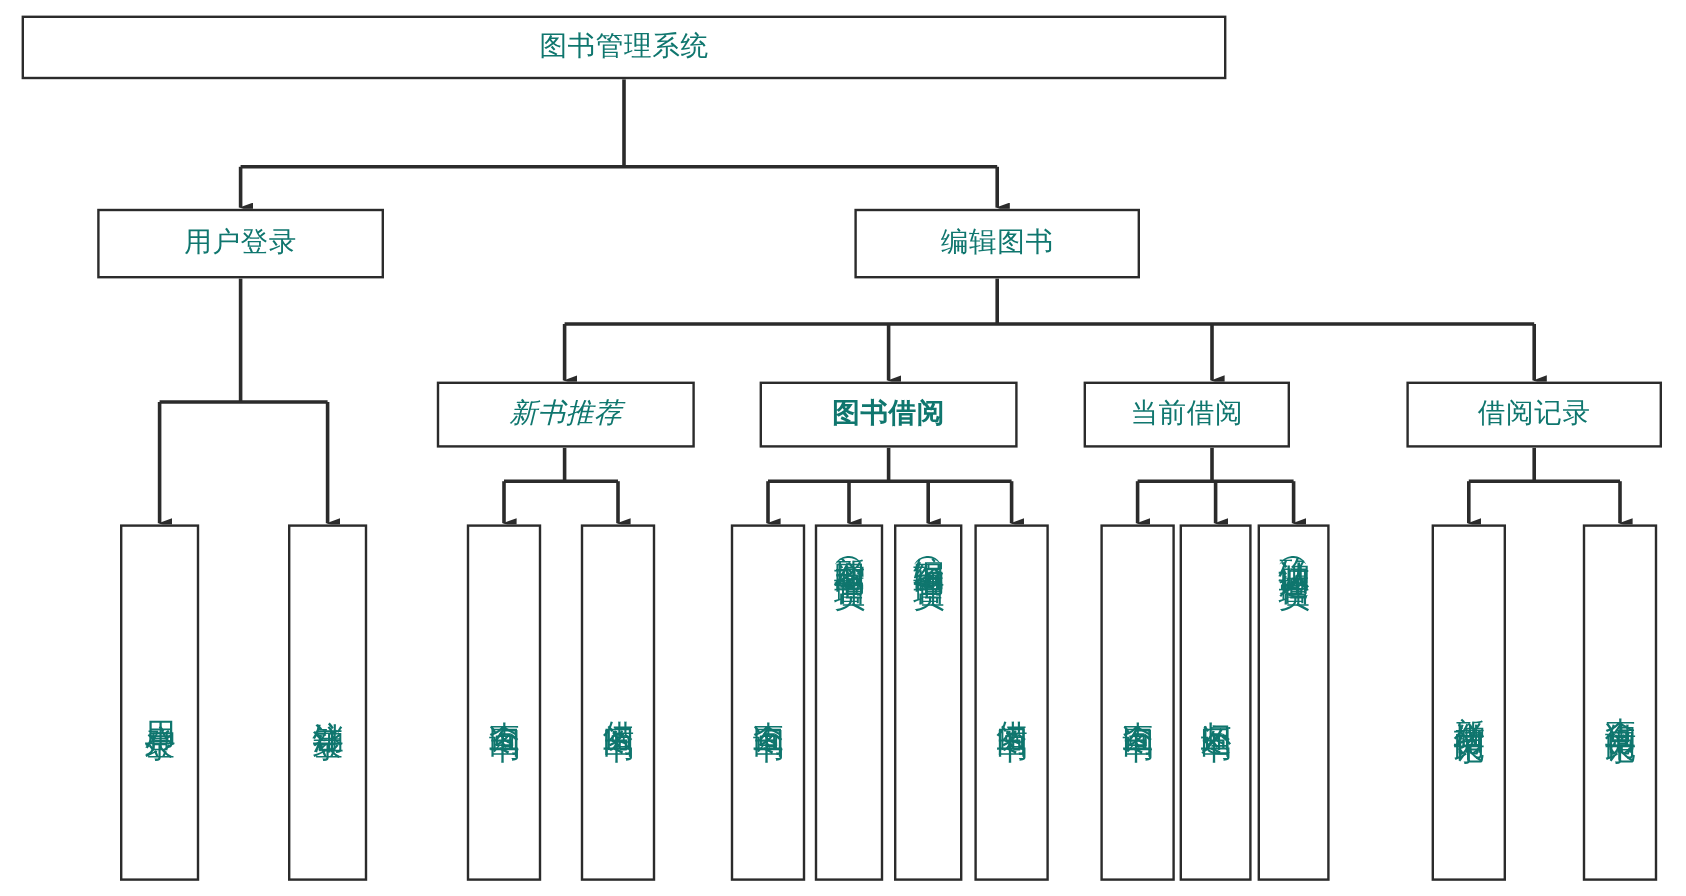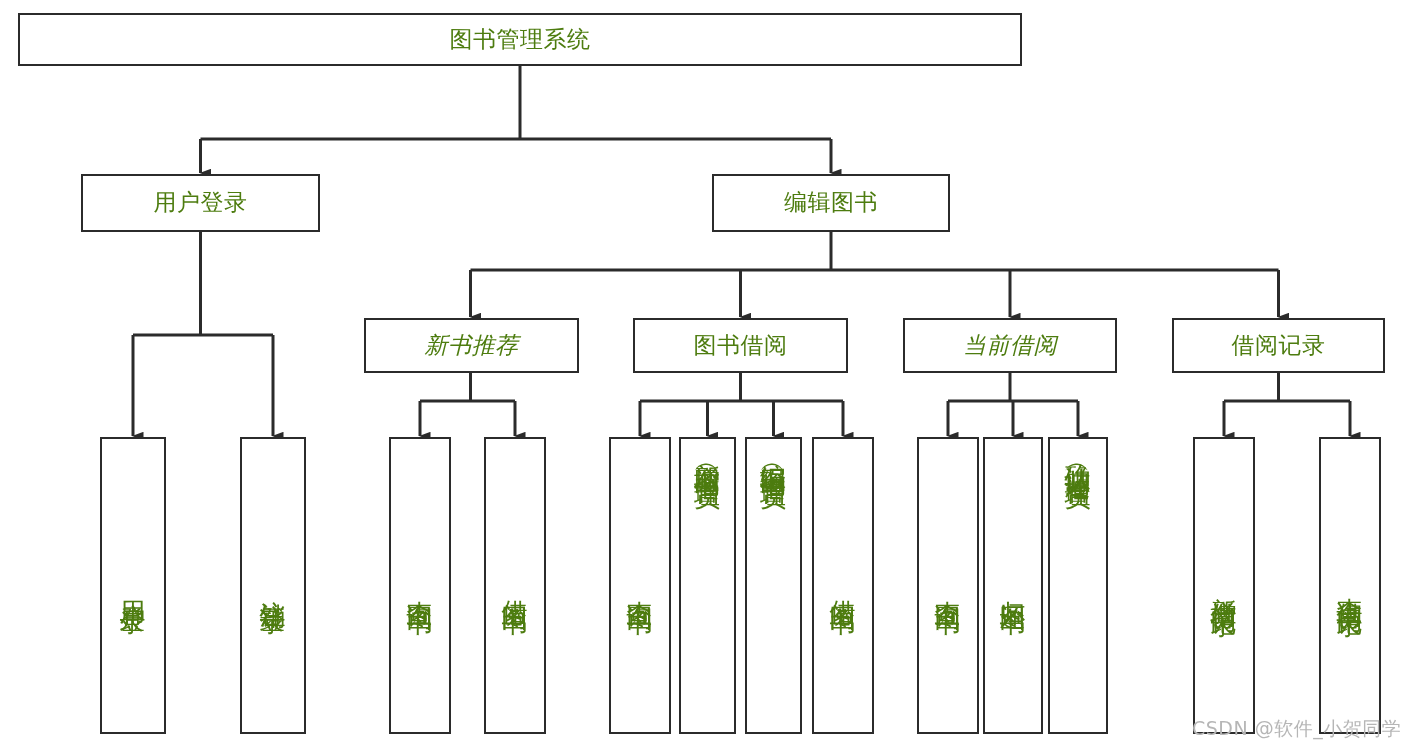--- a/index.html
+++ b/index.html
@@ -30,21 +30,21 @@
     position: absolute;
     box-sizing: border-box;
     background: #ffffff;
     border: 2px solid #2b2b2b;
     display: flex;
     align-items: center;
     justify-content: center;
     overflow: hidden;
   }
   .node-label {
-    color: #4d7c0f;
+    color: #0f766e;
     line-height: 1.18;
     text-align: center;
     white-space: nowrap;
     letter-spacing: 0.5px;
   }
   
   .node.h .node-label {
     font-size: 23px;
   }
   
@@ -127,24 +127,24 @@
       </div>
       <div class="node h centered" style="left: 81px; top: 174px; width: 239px; height: 58px;">
         <div class="node-label">用户登录</div>
       </div>
       <div class="node h centered" style="left: 712px; top: 174px; width: 238px; height: 58px;">
         <div class="node-label">编辑图书</div>
       </div>
       <div class="node h centered" style="left: 364px; top: 318px; width: 215px; height: 55px; font-style: italic;">
         <div class="node-label">新书推荐</div>
       </div>
-      <div class="node h centered" style="left: 633px; top: 318px; width: 215px; height: 55px;">
+      <div class="node h centered" style="left: 633px; top: 318px; width: 215px; height: 55px; font-weight: bold;">
         <div class="node-label">图书借阅</div>
       </div>
-      <div class="node h centered" style="left: 903px; top: 318px; width: 214px; height: 55px; font-style: italic;">
+      <div class="node h centered" style="left: 903px; top: 318px; width: 172px; height: 55px;">
         <div class="node-label">当前借阅</div>
       </div>
       <div class="node h centered" style="left: 1172px; top: 318px; width: 213px; height: 55px; justify-content: center;">
         <div class="node-label">借阅记录</div>
       </div>
       <div class="node v centered" style="left: 100px; top: 437px; width: 66px; height: 297px;">
         <div class="node-label">用户登录</div>
       </div>
       <div class="node v centered" style="left: 240px; top: 437px; width: 66px; height: 297px;">
         <div class="node-label">注销登录</div>
@@ -177,15 +177,14 @@
         <div class="node-label">确认归还（管理员）</div>
       </div>
       <div class="node v centered" style="left: 1193px; top: 437px; width: 62px; height: 297px;">
         <div class="node-label">新增借阅记录</div>
       </div>
       <div class="node v centered" style="left: 1319px; top: 437px; width: 62px; height: 297px;">
         <div class="node-label">查询借阅记录</div>
       </div>
     </div>
 
-  <div class="watermark" style="left: 1192px; top: 716px;">CSDN @软件_小贺同学</div>
 
 </div>
 
 </body></html>

